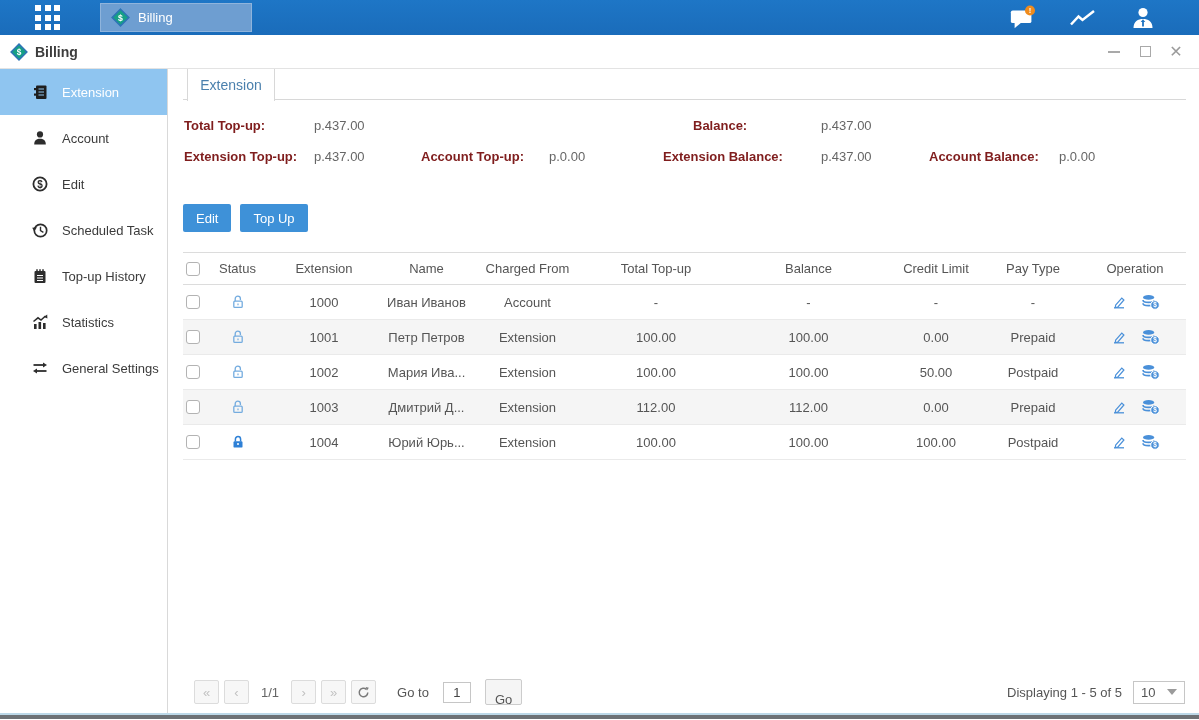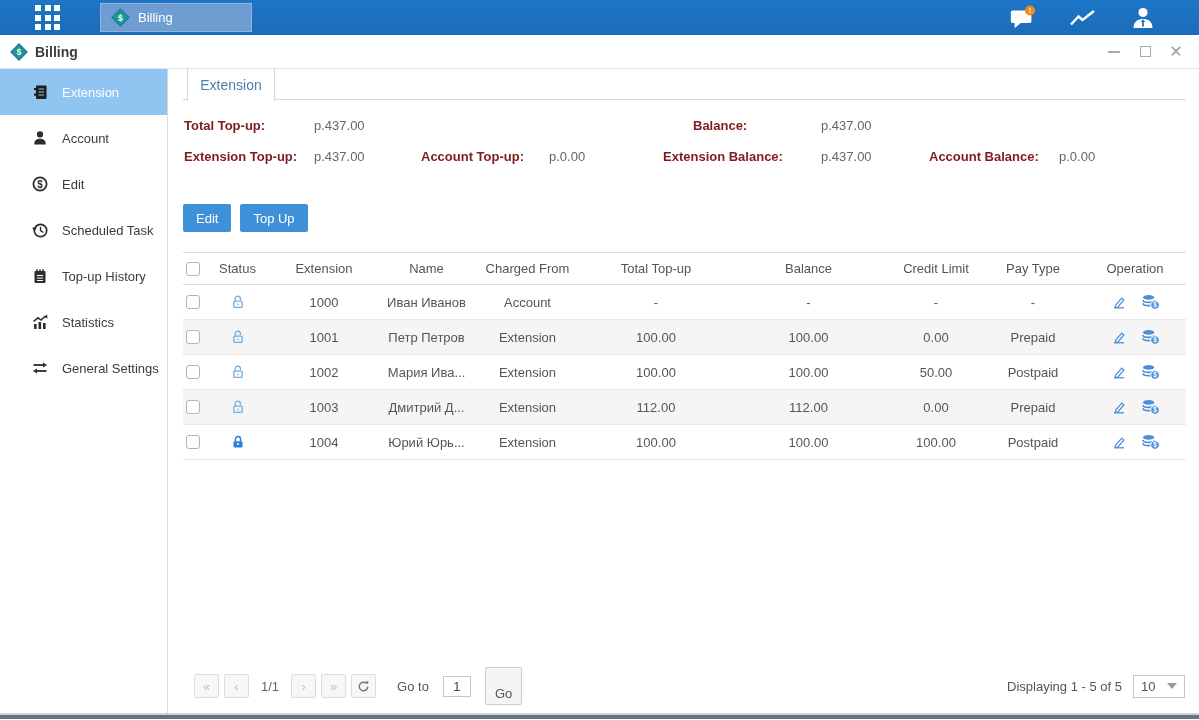--- a/index.html
+++ b/index.html
@@ -67,21 +67,21 @@
   .checkbox { width:14px; height:14px; border:1px solid #b3b3b3; border-radius:3px; background:#fff; display:inline-block; cursor:pointer; }
   .opicon { cursor:pointer; display:flex; align-items:center; }
 
   
   .pager { margin-top:auto; margin-bottom:8px; display:flex; align-items:center; font-size:13px; color:#555; }
   .pager-left { display:flex; align-items:center; gap:5px; margin-left:11px; }
   .pbtn { width:25px; height:24px; background:#f7f7f7; border:1px solid #dcdcdc; border-radius:2px; display:flex; align-items:center; justify-content:center; color:#c2c2c2; font-size:13px; cursor:pointer; }
   .page-num { color:#666; margin:0 7px; }
   .goto-label { margin-left:16px; color:#555; }
   .goto-input { width:28px; height:21px; border:1px solid #c6c6c6; text-align:center; font-size:13px; margin-left:9px; font-family:inherit; color:#444; }
-  .go-btn { margin-left:9px; height:24px; padding:18px 9px; background:#f5f5f5; border:1px solid #ccc; border-radius:2px; color:#555; font-size:13px; font-family:inherit; cursor:pointer; }
+  .go-btn { margin-left:9px; height:24px; padding:12px 9px; background:#f5f5f5; border:1px solid #ccc; border-radius:2px; color:#555; font-size:13px; font-family:inherit; cursor:pointer; }
   .pager-right { margin-left:auto; display:flex; align-items:center; gap:11px; margin-right:1px; }
   .size-select { width:52px; height:23px; border:1px solid #c6c6c6; display:flex; align-items:center; justify-content:space-between; padding:0 7px; color:#555; cursor:pointer; background:#fff; }
   .caret { width:0; height:0; border-left:5px solid transparent; border-right:5px solid transparent; border-top:6px solid #9b9b9b; }
 
   
   .bottom-line { height:2px; background:#bcd8e8; }
   .bottom-strip { height:4px; background:#6d7175; }
 </style>
 </head>
 <body>

